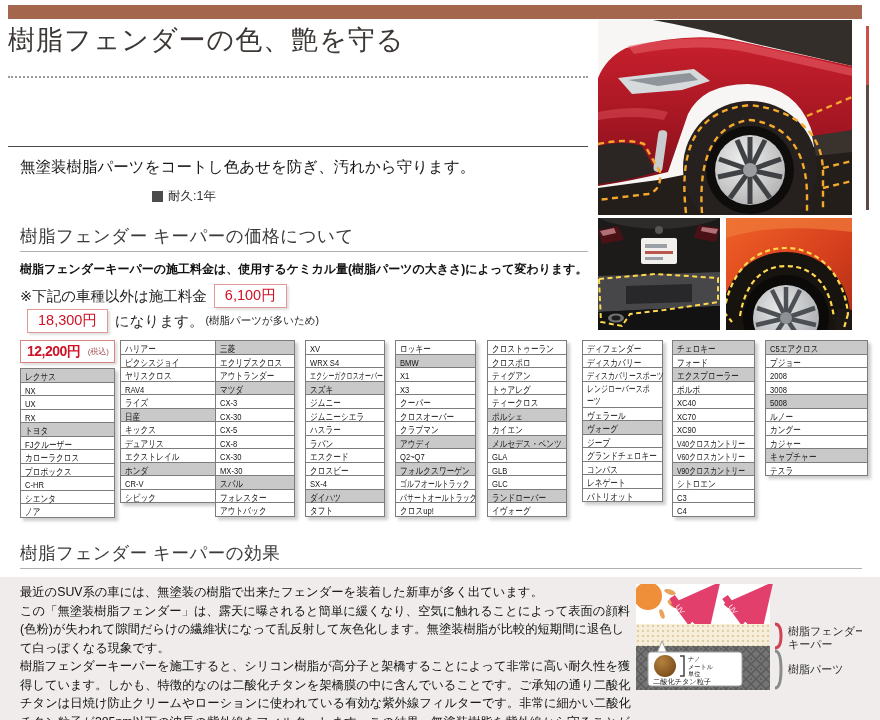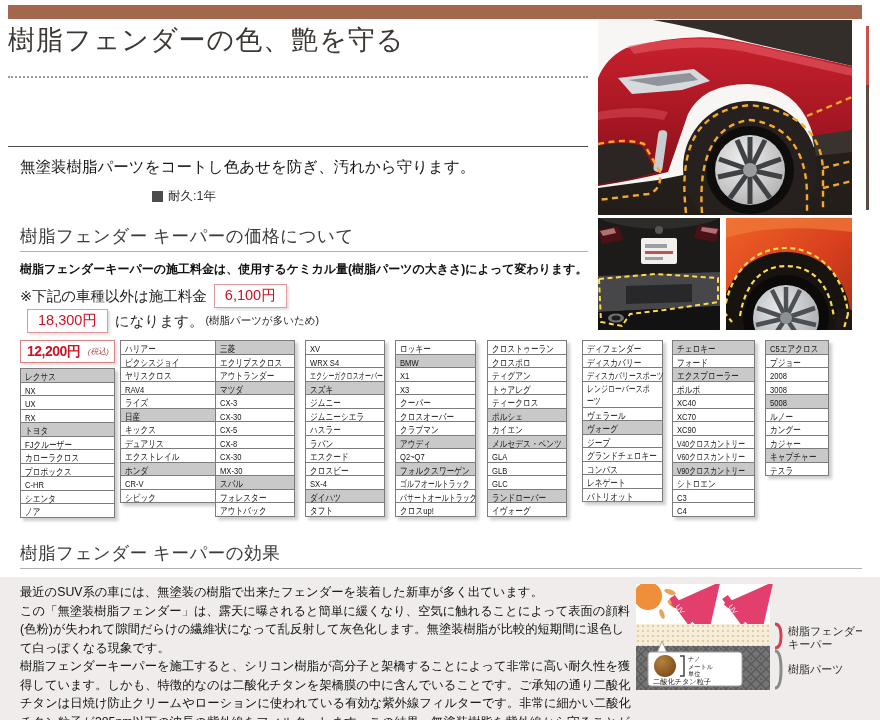--- a/index.html
+++ b/index.html
@@ -30,21 +30,21 @@
   .note1{left:20px;top:284px;}
   .note2{left:20px;top:309px;}
   .redbox{display:inline-block;border:1px solid #e09a9a;color:#cf1225;background:#fff;
           padding:1px 10px 2px 10px;margin:0 7px;font-size:14.5px;box-shadow:2px 2px 2px rgba(0,0,0,.12);}
   .note-small{font-size:10.5px;color:#222;margin-left:2px;}
 
   .pricebox{left:20px;top:340px;width:95px;height:23px;border:1px solid #d98383;background:#fff;
             box-sizing:border-box;display:flex;align-items:center;padding:0 5px 0 6px;
             box-shadow:2px 2px 3px rgba(0,0,0,.15);}
   .pricebox .yen{color:#cf1225;font-size:14px;font-weight:700;letter-spacing:-.5px;white-space:nowrap;}
-  .pricebox .tax{font-size:8px;color:#a85555;margin-left:auto;white-space:nowrap;font-style:italic;}
+  .pricebox .tax{font-size:8px;color:#a85555;margin-left:auto;white-space:nowrap;}
 
   .tcol{position:absolute;box-shadow:3px 3px 3px rgba(0,0,0,.2);background:#fff;}
   .cell{box-sizing:border-box;height:14.5px;border:1px solid #7c7c7c;margin-top:-1px;
         background:#fff;font-size:9.5px;line-height:13.5px;padding:1px 0 0 4px;color:#141414;
         white-space:nowrap;overflow:visible;}
   .cell:first-child{margin-top:0;}
   .cell.gray{background:#c9c9c9;}
   .cell .tx{display:inline-block;transform-origin:0 50%;white-space:nowrap;}
   .cell.tall{height:27px;}
   .cell.tall .tx{white-space:normal;width:128%;line-height:12px;}
@@ -207,21 +207,21 @@
         <div class="cell"><span class="tx" style="transform: scaleX(0.8);">XC40</span></div>
         <div class="cell"><span class="tx" style="transform: scaleX(0.8);">XC70</span></div>
         <div class="cell"><span class="tx" style="transform: scaleX(0.8);">XC90</span></div>
         <div class="cell"><span class="tx" style="transform: scaleX(0.72);">V40クロスカントリー</span></div>
         <div class="cell"><span class="tx" style="transform: scaleX(0.72);">V60クロスカントリー</span></div>
         <div class="cell gray"><span class="tx" style="transform: scaleX(0.72);">V90クロスカントリー</span></div>
         <div class="cell"><span class="tx" style="transform: scaleX(0.8);">シトロエン</span></div>
         <div class="cell"><span class="tx" style="transform: scaleX(0.8);">C3</span></div>
         <div class="cell"><span class="tx" style="transform: scaleX(0.8);">C4</span></div>
       </div>
-      <div class="tcol" style="left: 765px; width: 64px; top: 340px;">
+      <div class="tcol" style="left: 765px; width: 103px; top: 340px;">
         <div class="cell gray"><span class="tx" style="transform: scaleX(0.8);">C5エアクロス</span></div>
         <div class="cell"><span class="tx" style="transform: scaleX(0.8);">プジョー</span></div>
         <div class="cell"><span class="tx" style="transform: scaleX(0.8);">2008</span></div>
         <div class="cell"><span class="tx" style="transform: scaleX(0.8);">3008</span></div>
         <div class="cell gray"><span class="tx" style="transform: scaleX(0.8);">5008</span></div>
         <div class="cell"><span class="tx" style="transform: scaleX(0.8);">ルノー</span></div>
         <div class="cell"><span class="tx" style="transform: scaleX(0.8);">カングー</span></div>
         <div class="cell"><span class="tx" style="transform: scaleX(0.8);">カジャー</span></div>
         <div class="cell gray"><span class="tx" style="transform: scaleX(0.8);">キャプチャー</span></div>
         <div class="cell"><span class="tx" style="transform: scaleX(0.8);">テスラ</span></div>

